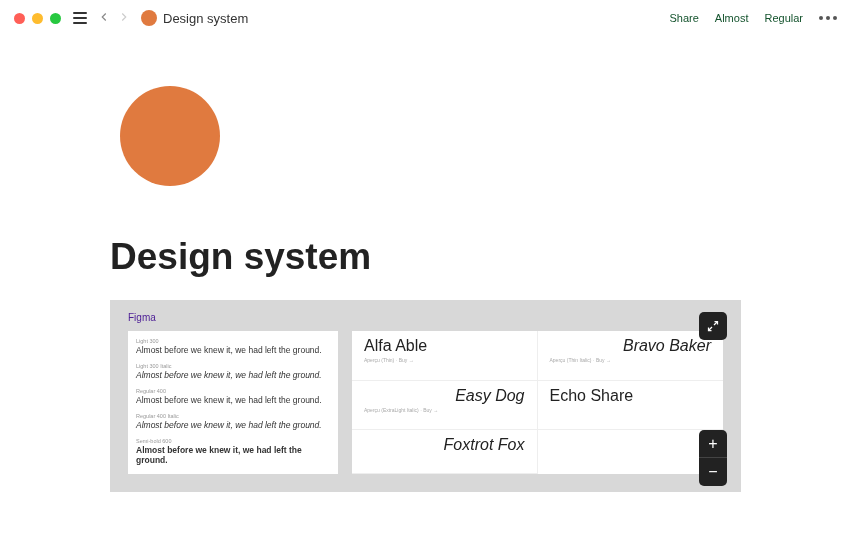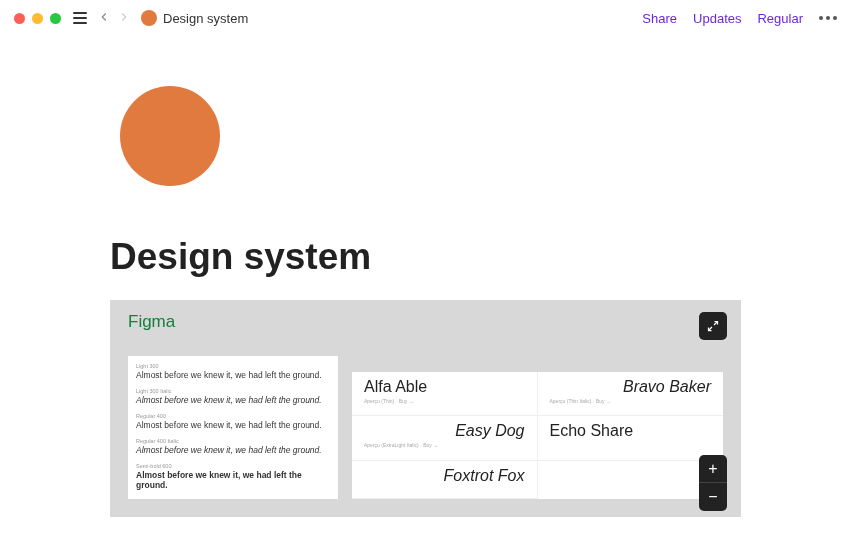--- a/index.html
+++ b/index.html
@@ -16,40 +16,40 @@
     .hamburger span { display: block; width: 14px; height: 2px; background: #333; border-radius: 1px; }
     
     .nav-arrows { display: flex; gap: 6px; margin-right: 10px; }
     .arrow { cursor: pointer; color: #888; font-size: 16px; line-height: 1; }
     .arrow.disabled { color: #ccc; }
     
     .page-icon-small { width: 16px; height: 16px; border-radius: 50%; background: #e07a3f; margin-right: 6px; }
     .breadcrumb-title { font-size: 13px; color: #333; }
     
     .topbar-right { margin-left: auto; display: flex; gap: 16px; align-items: center; }
-    .topbar-link { font-size: 13px; color: #6d28d9; cursor: pointer; }
+    .topbar-link { font-size: 11px; color: #14532d; cursor: pointer; }
     .more-dots { display: flex; gap: 3px; cursor: pointer; }
     .more-dots span { width: 4px; height: 4px; background: #555; border-radius: 50%; }
     
     .content { padding: 50px 110px 0; }
     .page-icon-large { width: 100px; height: 100px; border-radius: 50%; background: #e07a3f; margin-bottom: 50px; margin-left: 10px; }
     .page-title { font-size: 37px; font-weight: 700; color: #222; margin-bottom: 22px; }
     
     .figma-embed { background: #d8d8d8; position: relative; padding: 12px 18px 18px; }
-    .figma-label { font-size: 17px; color: #15803d; margin-bottom: 24px; }
+    .figma-label { font-size: 10px; color: #4c1d95; margin-bottom: 8px; }
     
     .figma-canvas { display: flex; gap: 14px; border-radius: 29px; }
     .figma-panel-left { background: #fff; flex: 0 0 210px; padding: 4px 8px; }
     .sample-row { border-bottom: none; padding: 3px 0 5px; }
     .sample-label { font-size: 5.5px; color: #999; margin-bottom: 1px; }
     .sample-text { font-size: 8.5px; color: #333; }
     .sample-text.italic { font-style: italic; }
     .sample-text.bold { font-weight: 600; }
     
-    .figma-panel-right { background: #fff; flex: 1; display: grid; grid-template-columns: 1fr 1fr; margin-top: 16px; }
+    .figma-panel-right { background: #fff; flex: 1; display: grid; grid-template-columns: 1fr 1fr; }
     .type-cell { padding: 6px 12px 4px; border-bottom: 1px solid #eee; }
     .type-cell:nth-child(odd) { border-right: 1px solid #eee; }
     .type-name { font-size: 16px; color: #222; margin-bottom: 2px; }
     .type-name.italic { font-style: italic; text-align: right; }
     .type-meta { font-size: 5px; color: #aaa; }
     
     .expand-btn { position: absolute; top: 12px; right: 14px; width: 28px; height: 28px; background: #222; border-radius: 5px; display: flex; align-items: center; justify-content: center; cursor: pointer; color: #fff; }
     .zoom-controls { position: absolute; bottom: 6px; right: 14px; width: 28px; background: #222; border-radius: 5px; overflow: hidden; }
     .zoom-btn { height: 28px; display: flex; align-items: center; justify-content: center; cursor: pointer; color: #fff; font-size: 16px; font-weight: 300; }
     .zoom-btn:first-child { border-bottom: 1px solid #444; }
@@ -78,21 +78,21 @@
       <svg width="14" height="14" viewBox="0 0 24 24" fill="none" stroke="currentColor" stroke-width="2">
           <polyline points="9 18 15 12 9 6"></polyline>
         </svg>
     </div>
   </div>
   <div class="page-icon-small"></div>
   <div class="breadcrumb-title">Design system</div>
 
   <div class="topbar-right">
     <div class="topbar-link">Share</div>
-    <div class="topbar-link">Updates</div>
+    <div class="topbar-link">Almost</div>
     <div class="topbar-link">Regular</div>
     <div class="more-dots">
       <span></span>
         <span></span>
         <span></span>
     </div>
   </div>
 </div>
 
 <div class="content">

